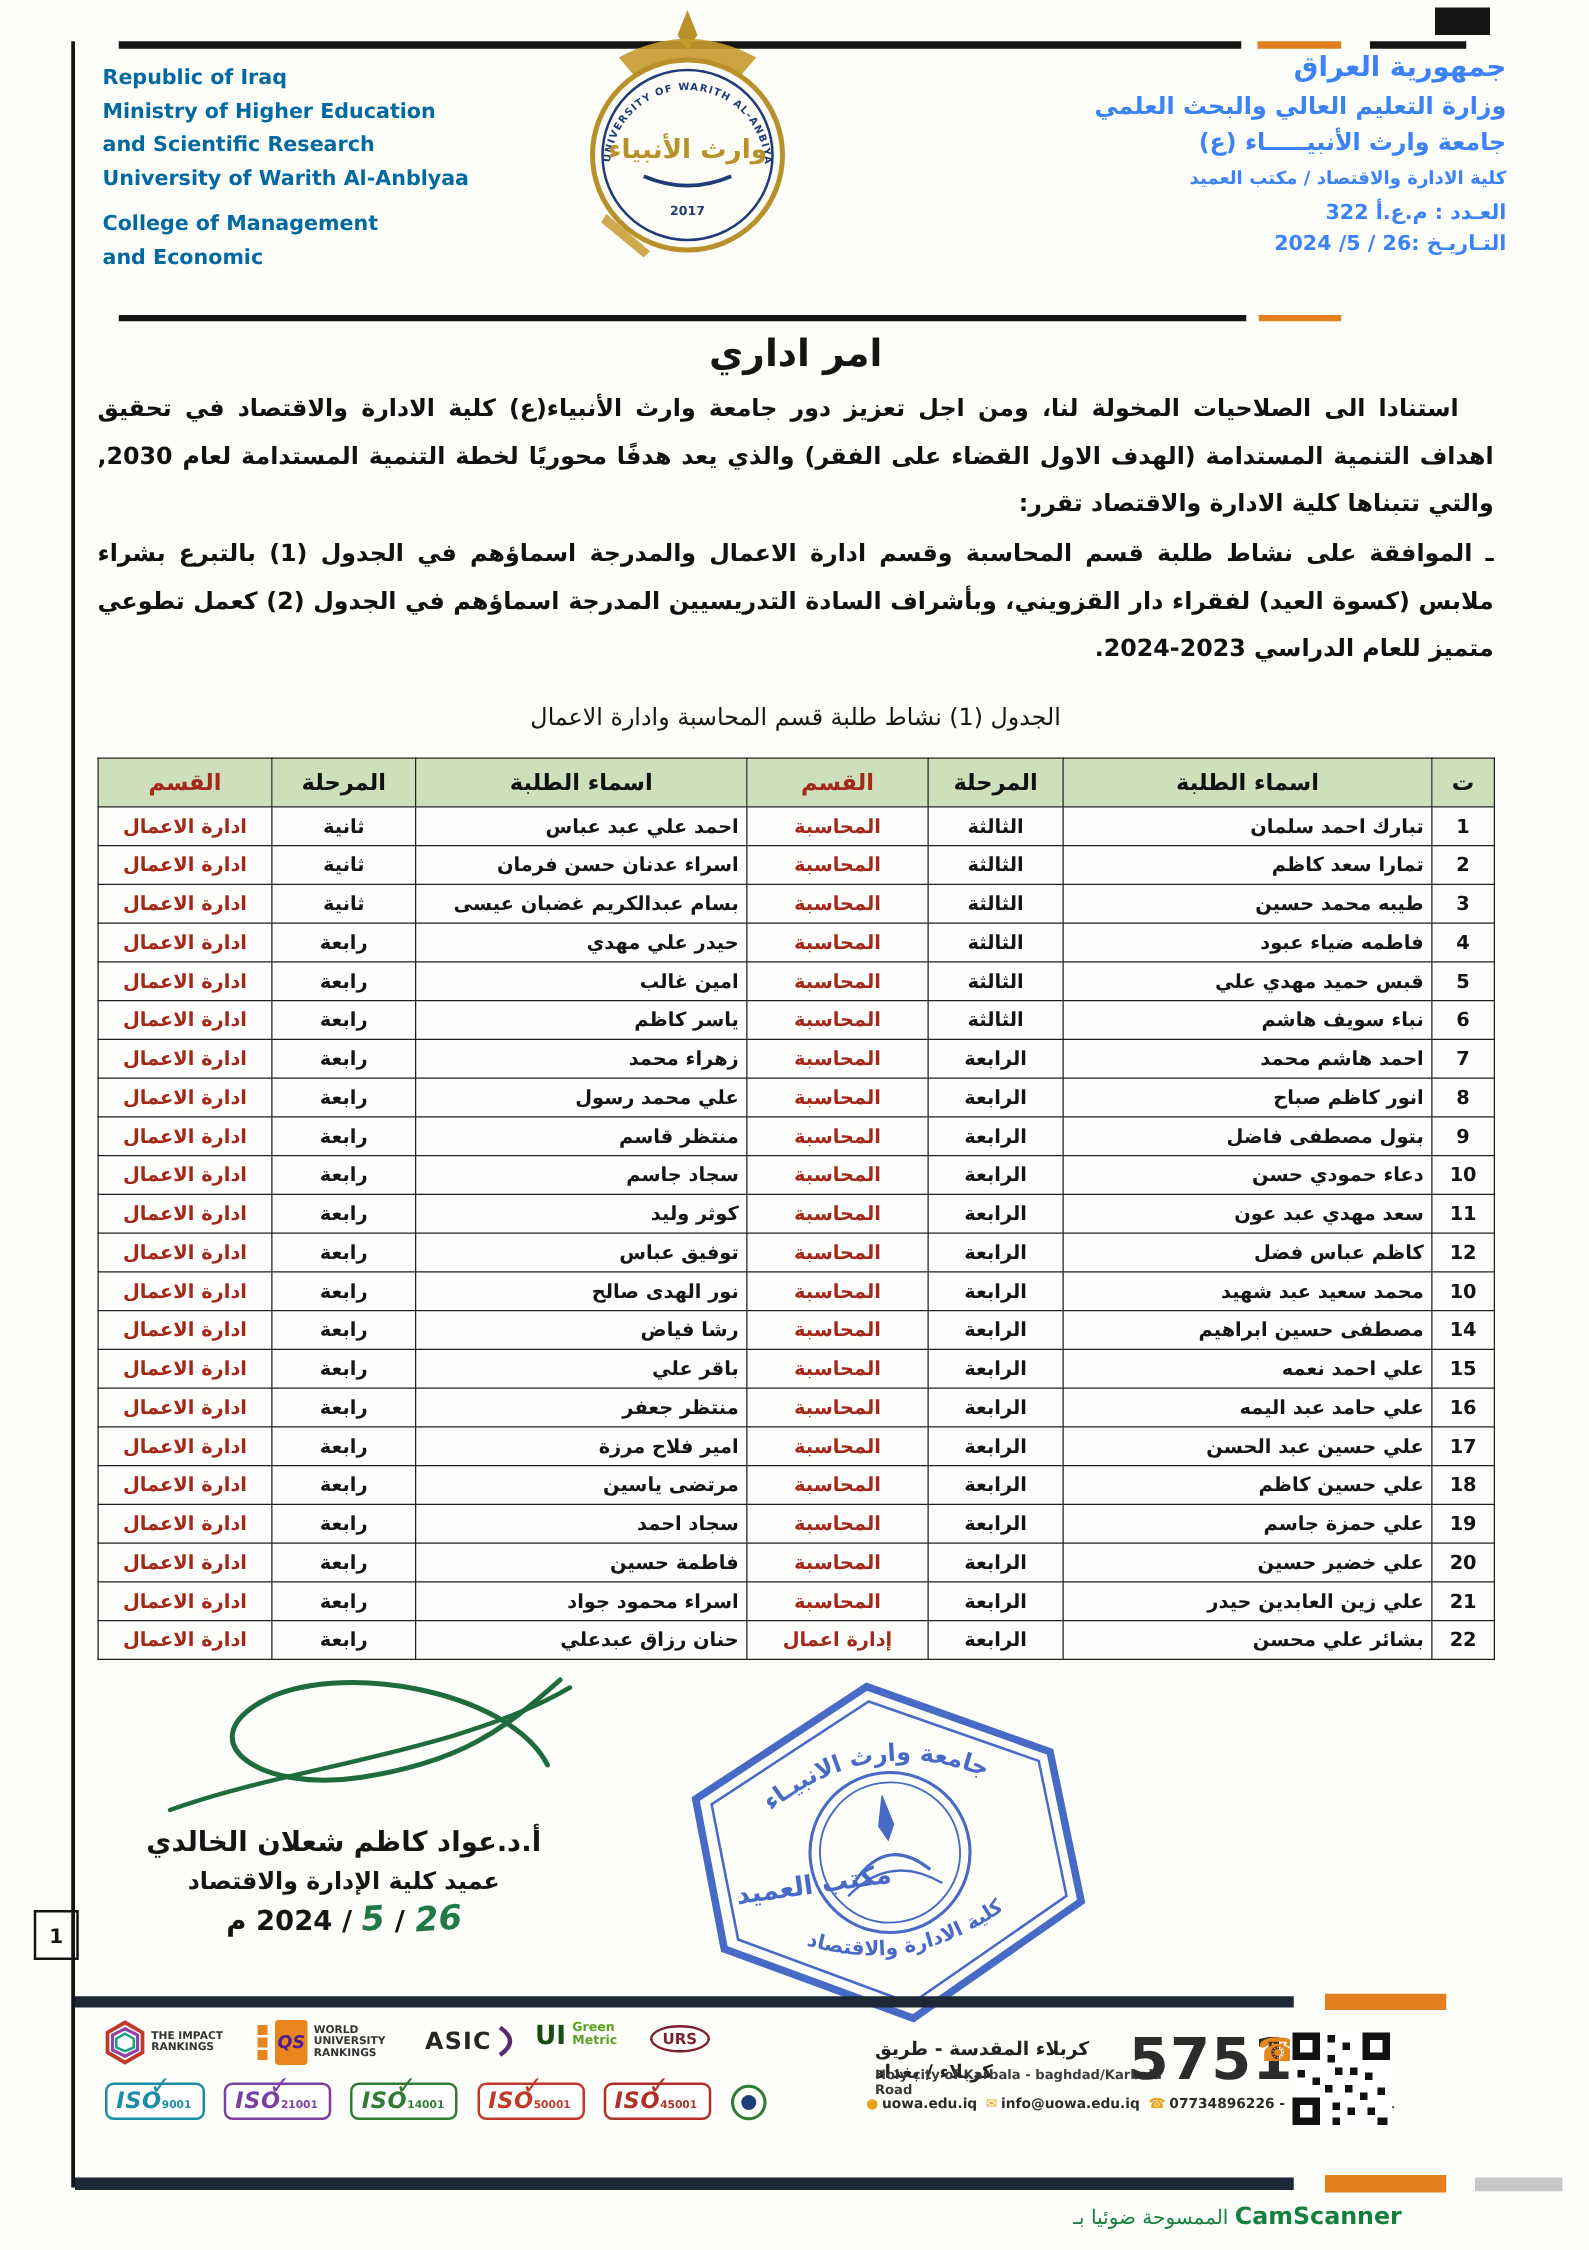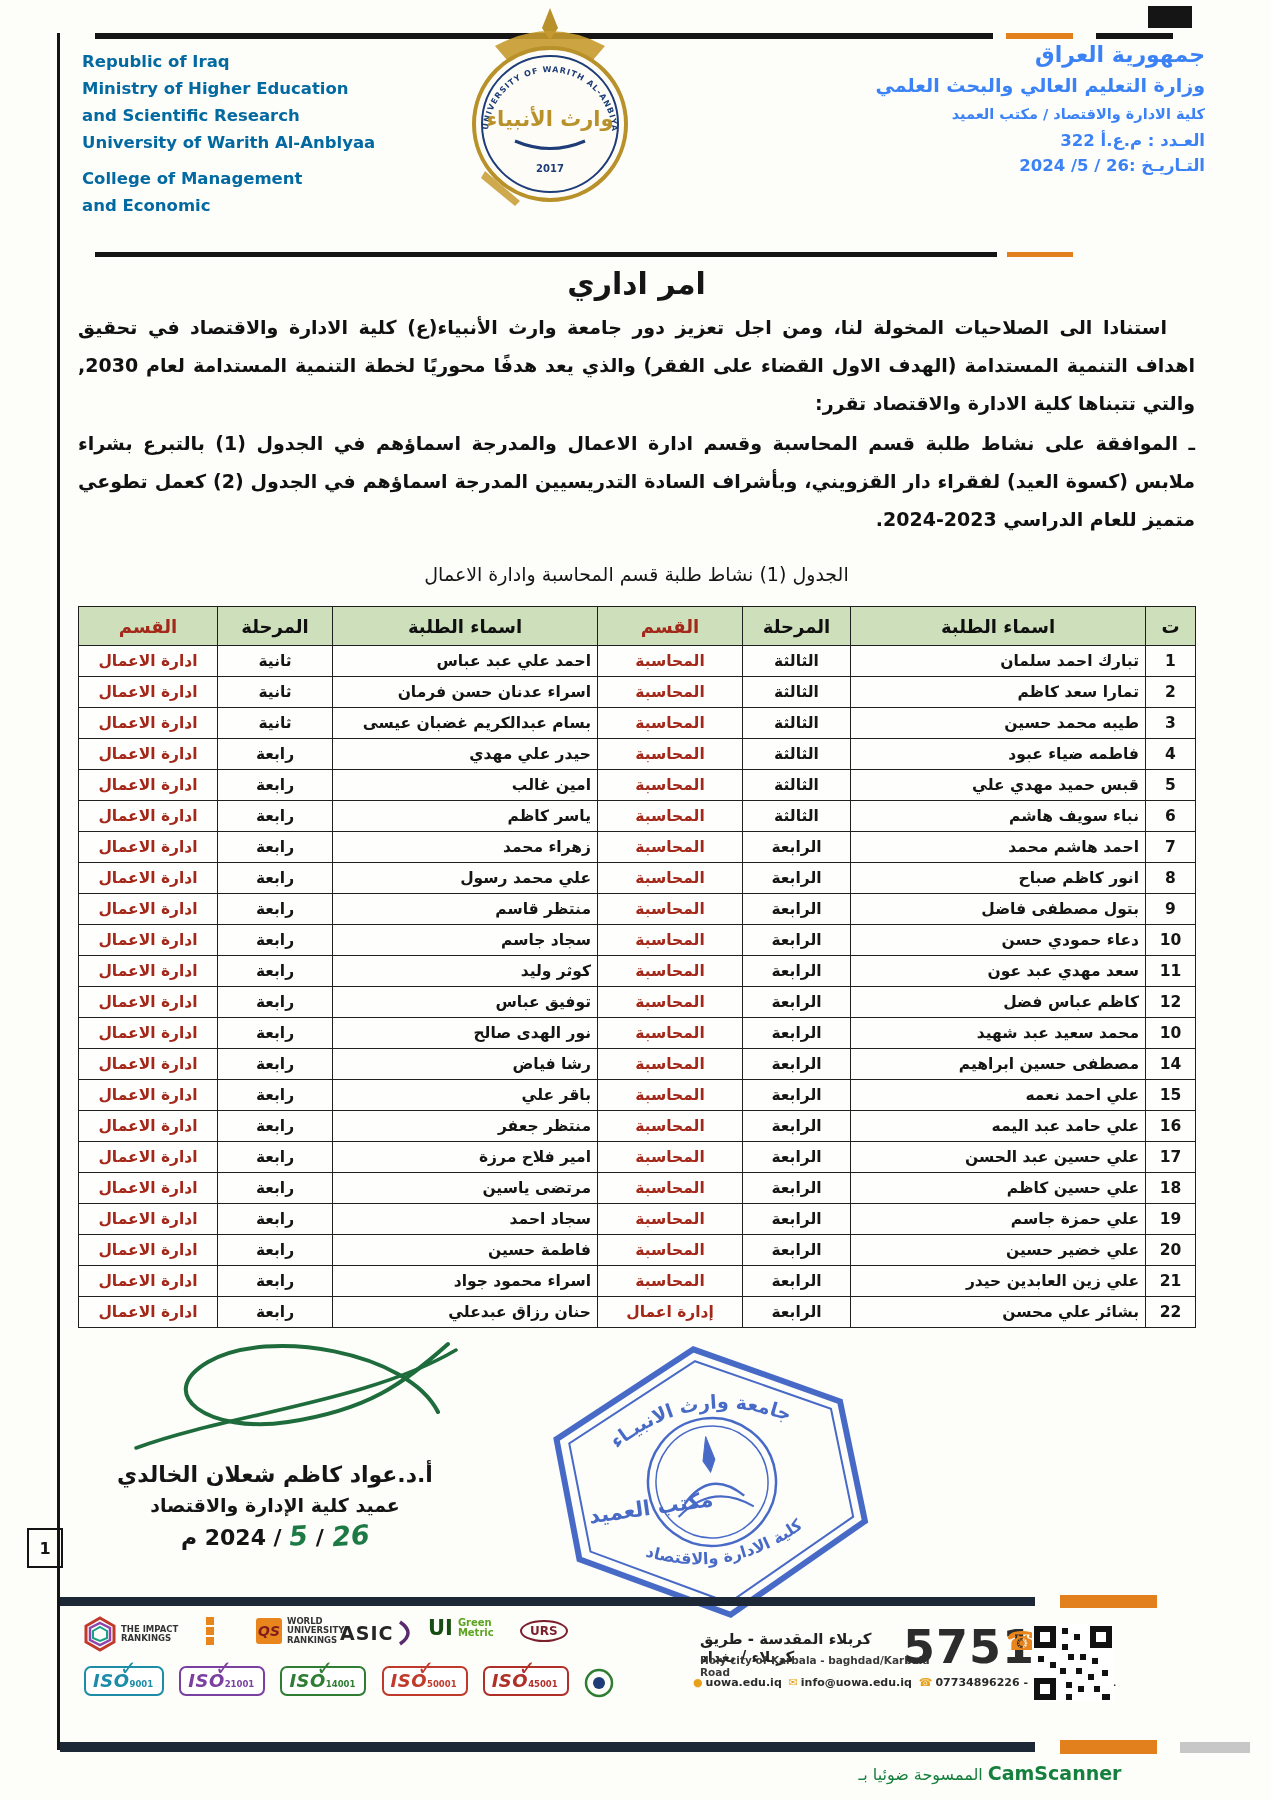--- a/index.html
+++ b/index.html
@@ -38,22 +38,22 @@
   td.c-dept_r{background:#d8e7c6;color:#a3281a;text-align:center;}
   td.c-dept_l{background:#eef4e2;color:#a3281a;text-align:center;}
   
   .sig-name{direction:rtl;text-align:center;font-size:22px;font-weight:bold;}
   .sig-title{direction:rtl;text-align:center;font-size:19px;font-weight:bold;}
   .sig-date{direction:rtl;text-align:center;font-size:22px;font-weight:bold;}
   .hand{color:#1d7a45;font-size:27px;font-style:italic;font-weight:bold;display:inline-block;transform:rotate(-4deg);}
   
   .rk{display:flex;align-items:center;gap:5px;}
   .rk-text{font-size:8.5px;font-weight:bold;line-height:9.5px;color:#333;}
-  .qs-box{width:26px;height:26px;background:#e8851c;color:#7f1d1d;font-weight:bold;font-size:14px;
-          display:flex;align-items:center;justify-content:center;border-radius:3px;font-style:italic;margin-left:36px;}
+  .qs-box{width:26px;height:36px;background:#e8851c;color:#4c1d95;font-weight:bold;font-size:14px;
+          display:flex;align-items:center;justify-content:center;border-radius:3px;font-style:italic;}
   .asic-txt{font-size:19px;font-weight:bold;color:#262626;letter-spacing:1px;}
   .ui-txt{font-size:21px;font-weight:bold;color:#154d12;}
   .ui-green{font-size:10px;font-weight:bold;color:#5da321;line-height:10px;}
   .urs-oval{border:2px solid #7a1f2b;border-radius:50%;padding:2px 8px;font-size:12px;font-weight:bold;color:#7a1f2b;}
   .iso{position:relative;display:inline-flex;align-items:baseline;border:2.5px solid var(--c);
        border-radius:7px;padding:2px 7px 3px 7px;margin-right:10px;background:#fff;}
   .iso b{font-size:18px;color:var(--c);letter-spacing:.5px;font-style:italic;}
   .iso small{font-size:8.5px;color:var(--c);font-weight:bold;margin-right:2px;}
   .iso .chk{position:absolute;top:-12px;left:34px;font-size:20px;font-weight:bold;color:var(--c);}
   .addr-ar{direction:rtl;font-size:15px;font-weight:bold;color:#222;text-align:left;}
@@ -100,20 +100,21 @@
     </text>
     <text x="95" y="120" text-anchor="middle" font-size="21" font-weight="bold" fill="#b8912a">وارث الأنبياء</text>
     <path d="M60 135 Q95 150 130 135" stroke="#1d3c78" stroke-width="3" fill="none"></path>
     <text x="95" y="166" text-anchor="middle" font-size="10" font-weight="bold" fill="#1d3c78">2017</text>
     <path d="M30 165 L65 195 L60 200 L26 172 Z" fill="#c79a2e" opacity="0.85"></path>
   </svg>
 
   <div class="abs ar-head" style="right:66px;top:42px;width:420px;">
     <div class="l1">جمهورية العراق</div>
     <div class="l2">وزارة التعليم العالي والبحث العلمي</div>
+    <div class="l3">جامعة وارث الأنبيـــــاء (ع)</div>
     <div class="l4">كلية الادارة والاقتصاد / مكتب العميد</div>
     <div class="l5">العـدد : م.ع.أ 322</div>
     <div class="l6">التـاريـخ :26 / 5/ 2024</div>
   </div>
 
   <div class="abs bar" style="left:95px;top:252px;width:902px;height:5px;"></div>
   <div class="abs orange" style="left:1007px;top:252px;width:66px;height:5px;"></div>
 
   <div class="abs doc-title" style="left:78px;top:266px;width:1117px;">امر اداري</div>
 

